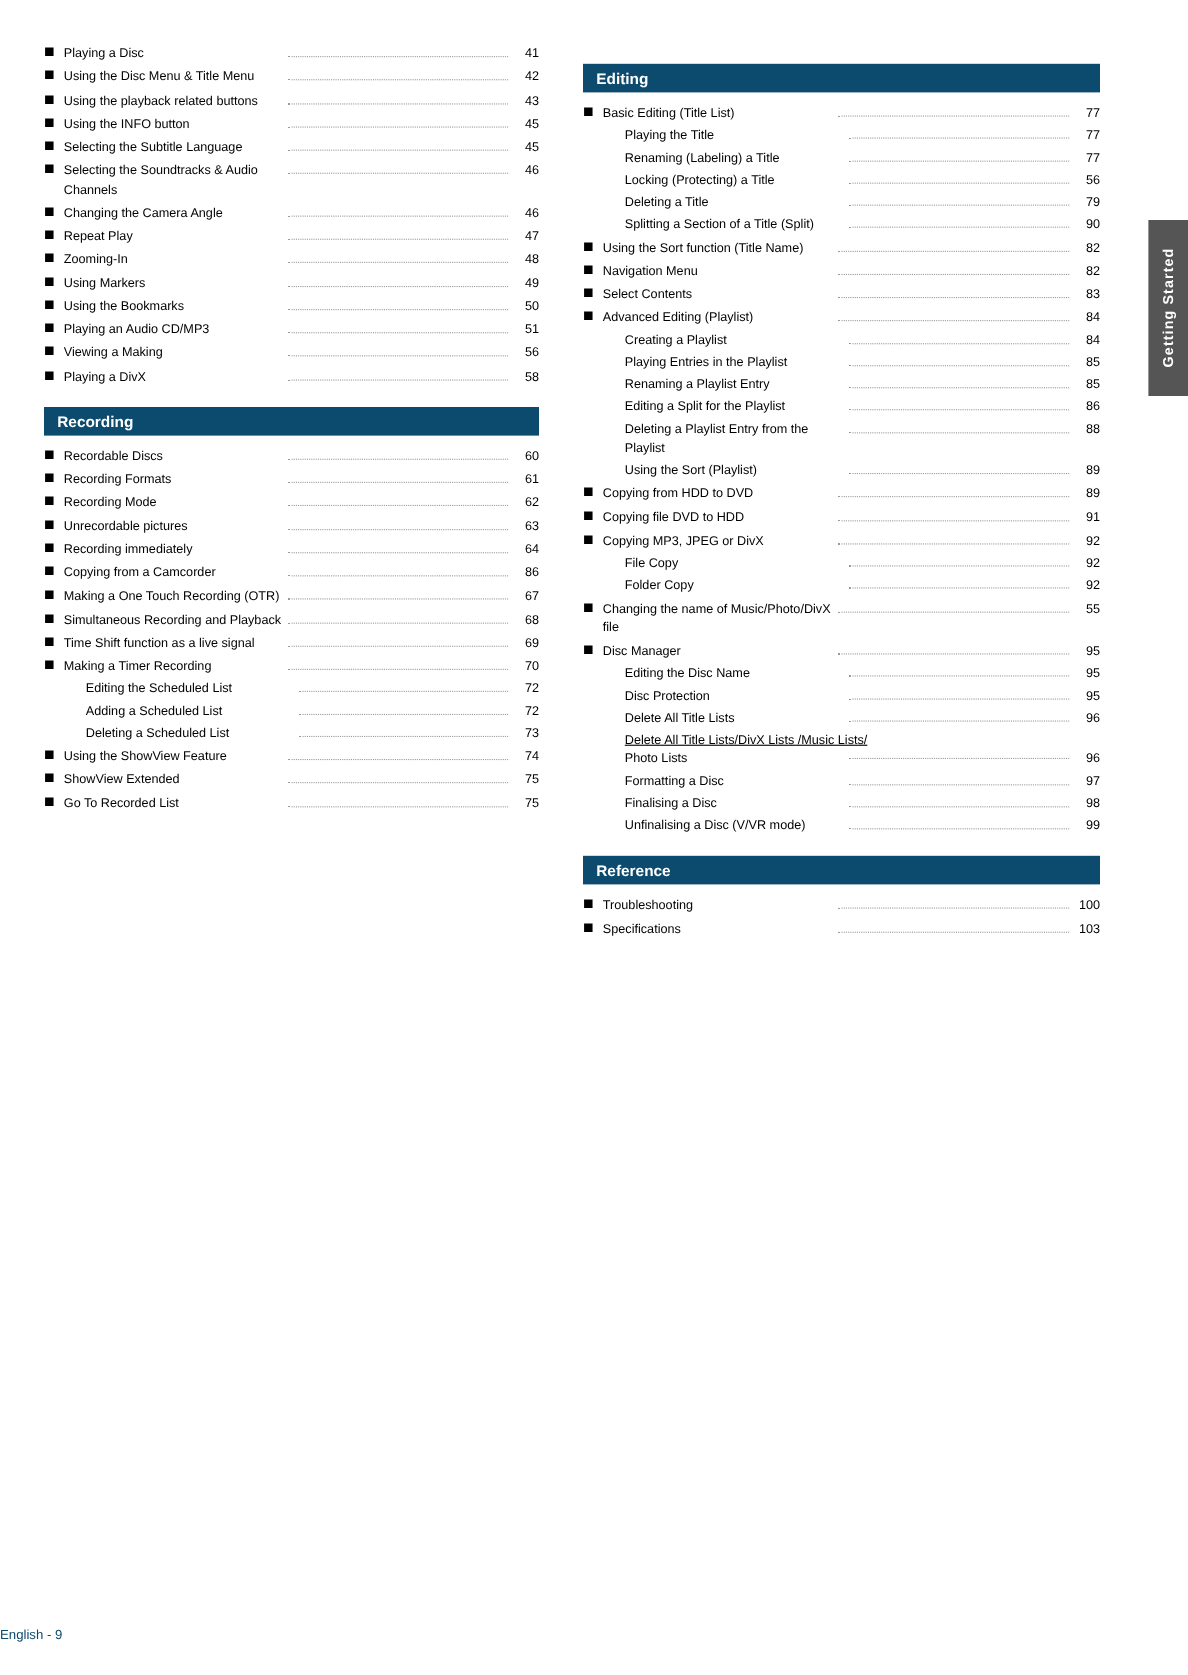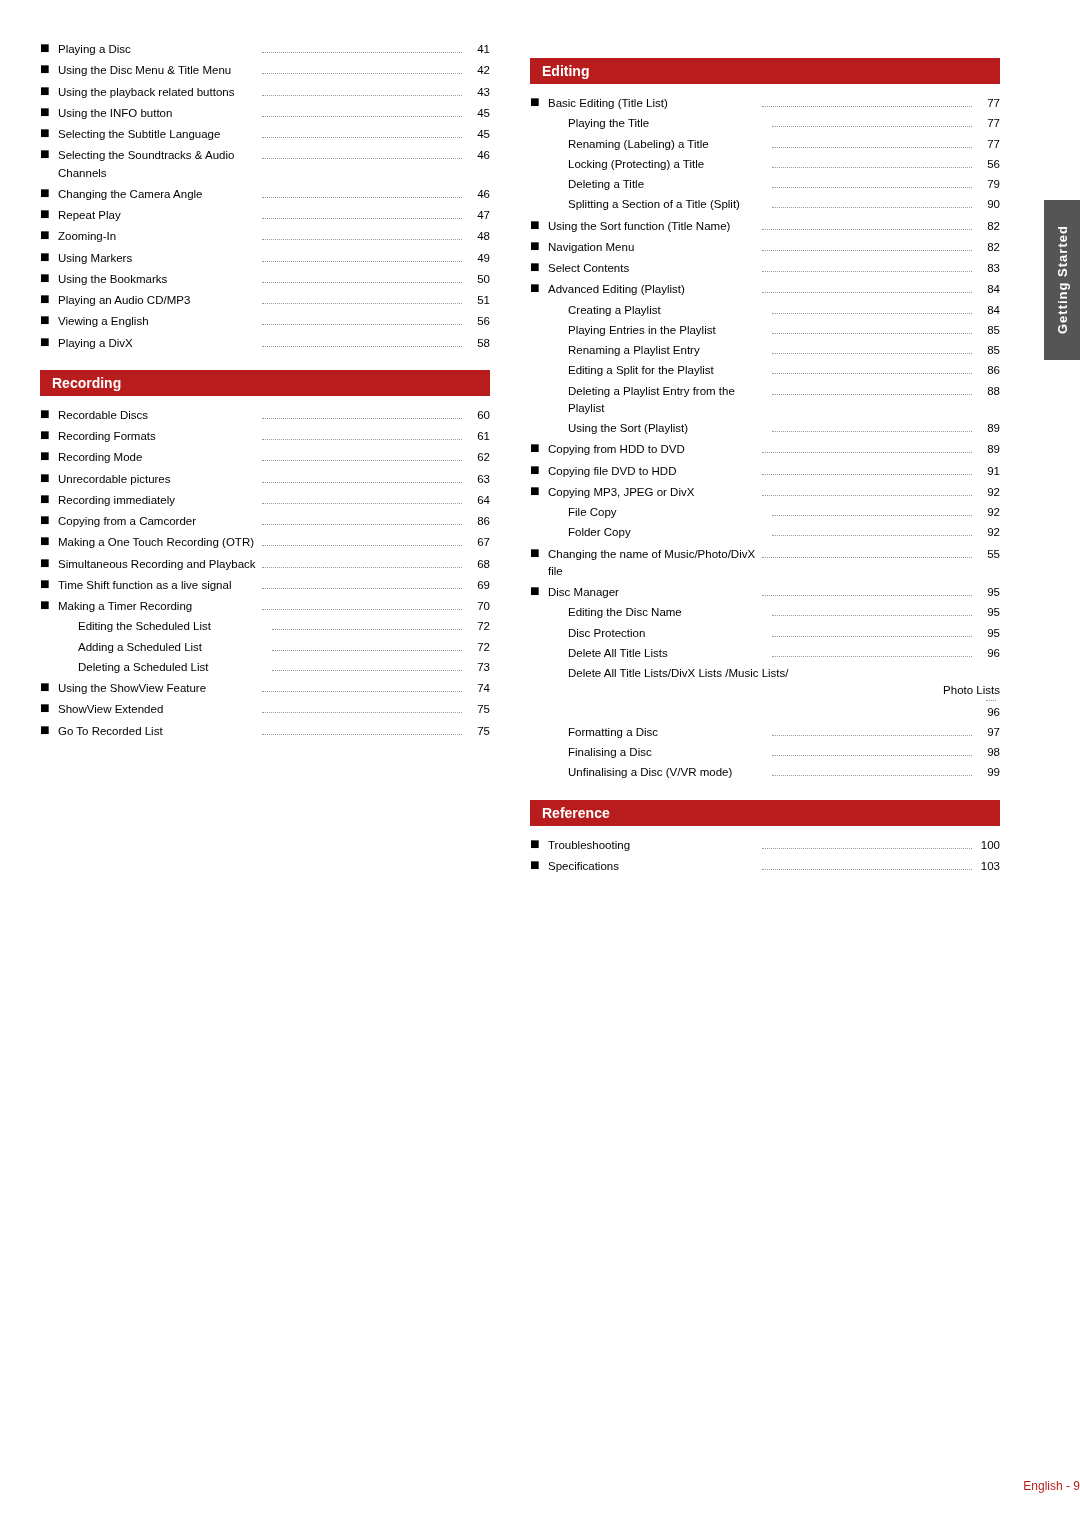--- a/index.html
+++ b/index.html
@@ -42,21 +42,21 @@
       font-size: 13px;
       font-weight: bold;
       padding: 16px 8px;
       letter-spacing: 1px;
       height: 160px;
       display: flex;
       align-items: center;
       justify-content: center;
     }
     .section-header {
-      background: #b91c1c;
+      background: #0c4a6e;
       color: #fff;
       font-size: 14px;
       font-weight: bold;
       padding: 5px 12px;
       margin-bottom: 10px;
       margin-top: 18px;
     }
     .toc-list {
       list-style: none;
       padding: 0;
@@ -93,23 +93,23 @@
     .toc-page {
       font-size: 11.5px;
       min-width: 24px;
       text-align: right;
     }
     .footer {
       position: absolute;
       bottom: 30px;
       left: 0;
       right: 0;
-      text-align: right;
+      text-align: left;
       font-size: 12px;
-      color: #b91c1c;
+      color: #0c4a6e;
     }
   </style>
 </head>
 <body>
 
 <div class="page">
 
   <div class="left-col">
 
     <ul class="toc-list" id="playback-list">
@@ -180,21 +180,21 @@
           <span class="toc-page">50</span>
         </li>
         <li class="toc-item">
           <span class="bullet">■</span>
           <span class="toc-text">Playing an Audio CD/MP3</span>
           <span class="toc-dots"></span>
           <span class="toc-page">51</span>
         </li>
         <li class="toc-item">
           <span class="bullet">■</span>
-          <span class="toc-text">Viewing a English</span>
+          <span class="toc-text">Viewing a Making</span>
           <span class="toc-dots"></span>
           <span class="toc-page">56</span>
         </li>
         <li class="toc-item">
           <span class="bullet">■</span>
           <span class="toc-text">Playing a DivX</span>
           <span class="toc-dots"></span>
           <span class="toc-page">58</span>
         </li>
       </ul>
@@ -456,24 +456,24 @@
         </li>
         <li class="toc-item sub">
           <span style="min-width: 18px; display: inline-block;"></span>
           <span class="toc-text">Delete All Title Lists</span>
           <span class="toc-dots"></span>
           <span class="toc-page">96</span>
         </li>
         <li class="toc-item sub">
           <span style="min-width: 18px; display: inline-block;"></span>
           <div style="flex: 1 1 0%; display: flex; flex-direction: column;">
-            <div style="display: flex; align-items: center;">
+            <div style="display: flex; align-items: center; text-decoration: underline;">
               <span class="toc-text">Delete All Title Lists/DivX Lists /Music Lists/</span>
             </div>
-            <div style="display: flex; align-items: flex-end; padding-left: 0px; flex-direction: column;">
+            <div style="display: flex; align-items: center; padding-left: 0px;">
               <span class="toc-text">Photo Lists</span>
               <span class="toc-dots"></span>
               <span class="toc-page">96</span>
             </div>
           </div>
         </li>
         <li class="toc-item sub">
           <span style="min-width: 18px; display: inline-block;"></span>
           <span class="toc-text">Formatting a Disc</span>
           <span class="toc-dots"></span>

